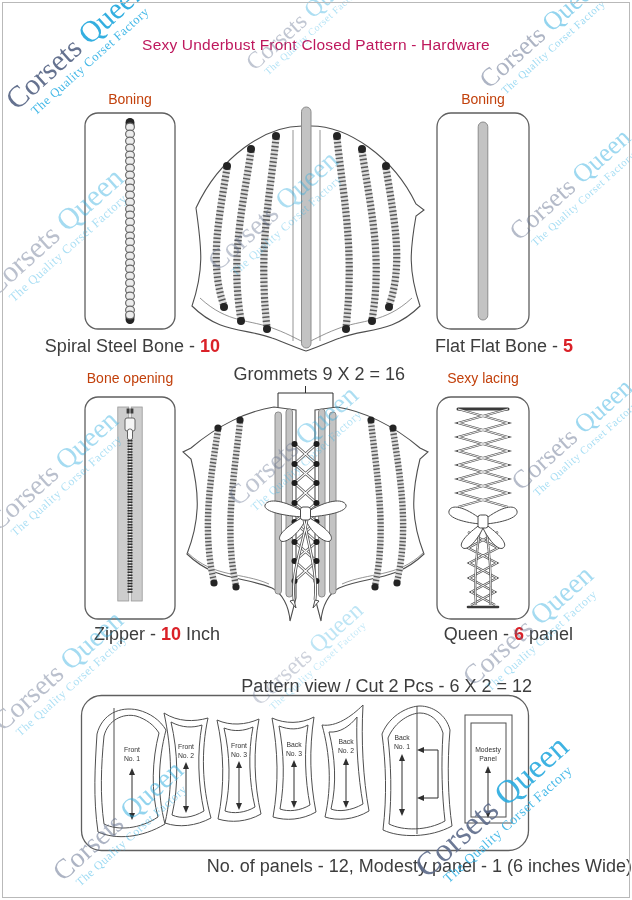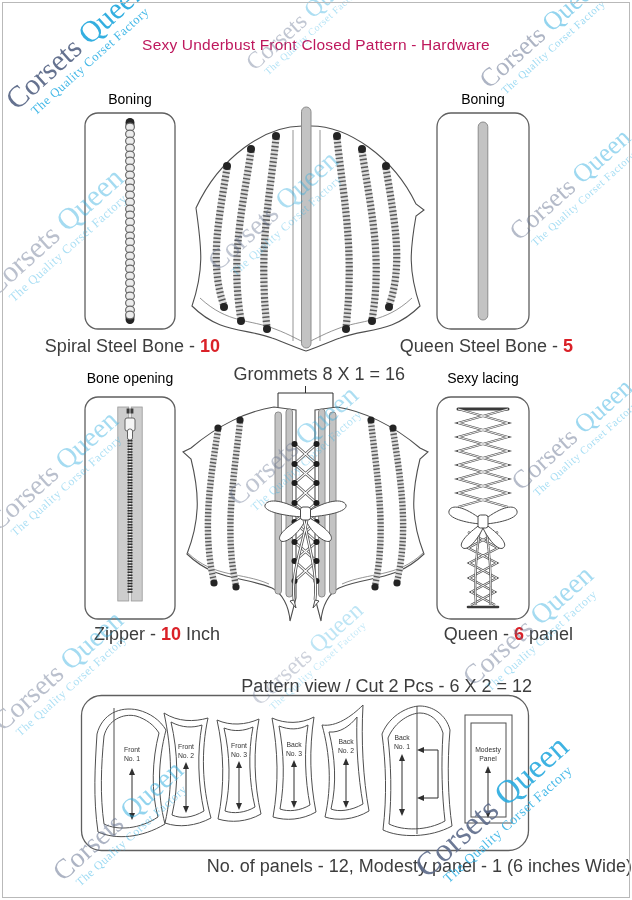--- a/index.html
+++ b/index.html
@@ -1,21 +1,21 @@
 <!DOCTYPE html>
 <html><head>
 <meta charset="utf-8">
 <style>
   html,body{margin:0;padding:0;background:#fff;}
   .page{position:relative;width:632px;height:900px;background:#fff;overflow:hidden;
         font-family:"Liberation Sans",sans-serif;color:#3d3d3d;}
   .page-border{position:absolute;inset:2px;border:1px solid #b9b9b9;pointer-events:none;z-index:8;}
   .title{position:absolute;left:0;top:36px;width:632px;text-align:center;
          font-size:15.5px;color:#be185d;letter-spacing:.2px;z-index:3;}
-  .sec-label{position:absolute;text-align:center;font-size:14px;color:#000000;z-index:3;}
+  .sec-label{position:absolute;text-align:center;font-size:14px;color:#c2410c;z-index:3;}
   .caption{position:absolute;text-align:right;font-size:18px;color:#3d3d3d;z-index:3;white-space:nowrap;}
   .red{color:#da2128;font-weight:bold;}
   
   .wm{position:absolute;transform:rotate(-42deg);font-family:"Liberation Serif",serif;
       white-space:nowrap;text-align:center;line-height:1.02;z-index:6;pointer-events:none;}
   .wm-b1{color:#5d6b8a;}
   .wm-b2{color:#2aabdf;}
   .wm-tag{display:block;font-size:42%;color:#38b4e6;letter-spacing:.6px;}
   
   svg{position:absolute;z-index:2;overflow:visible;}
@@ -54,24 +54,24 @@
   <div class="sec-label" style="left:60px;top:91px;width:140px">Boning</div>
   <div class="sec-label" style="left:413px;top:91px;width:140px">Boning</div>
   <div class="sec-label" style="left:60px;top:370px;width:140px">Bone opening</div>
   <div class="sec-label" style="left:413px;top:370px;width:140px">Sexy lacing</div>
 
   <div class="caption" style="left:40px;top:336px;width:180px">
     <span>Spiral Steel Bone -</span>
     <span class="red">10</span>
   </div>
   <div class="caption" style="left:393px;top:336px;width:180px">
-    <span>Queen Steel Bone -</span>
+    <span>Flat Flat Bone -</span>
     <span class="red">5</span>
   </div>
-  <div class="caption" style="left:205px;top:364px;width:200px">Grommets 8 X 1 = 16</div>
+  <div class="caption" style="left:205px;top:364px;width:200px">Grommets 9 X 2 = 16</div>
   <div class="caption" style="left:40px;top:624px;width:180px">
     <span>Zipper -</span>
     <span class="red">10</span>
     <span>Inch</span>
   </div>
   <div class="caption" style="left:393px;top:624px;width:180px">
     <span>Queen  -</span>
     <span class="red">6</span>
     <span>panel</span>
   </div>

